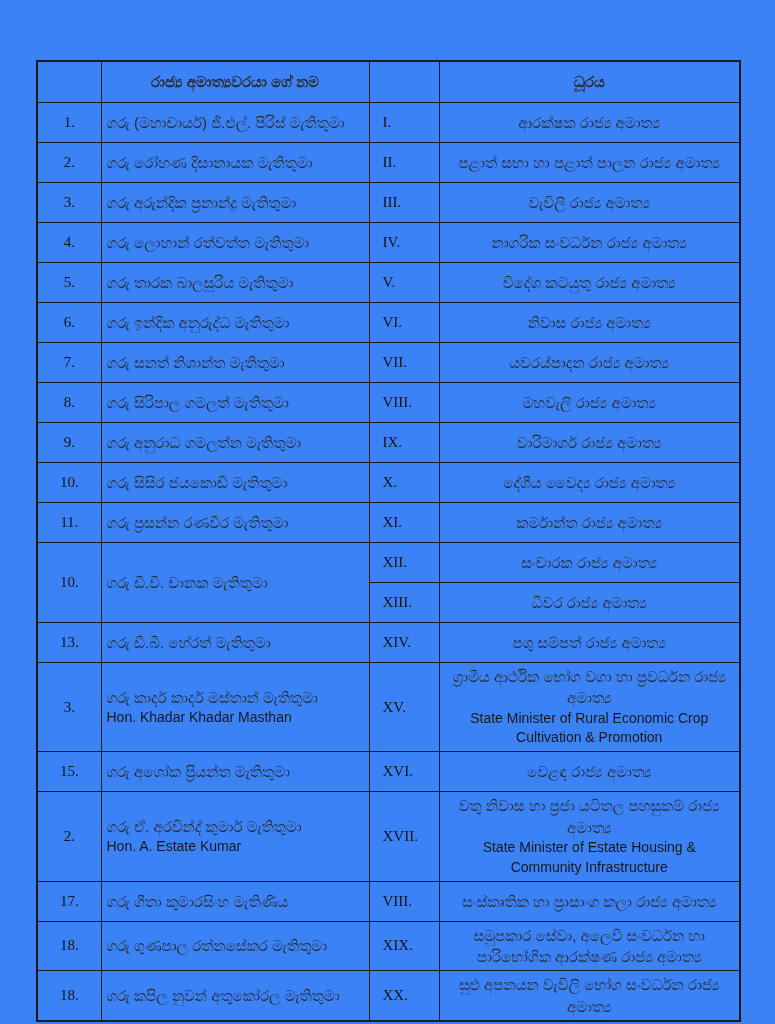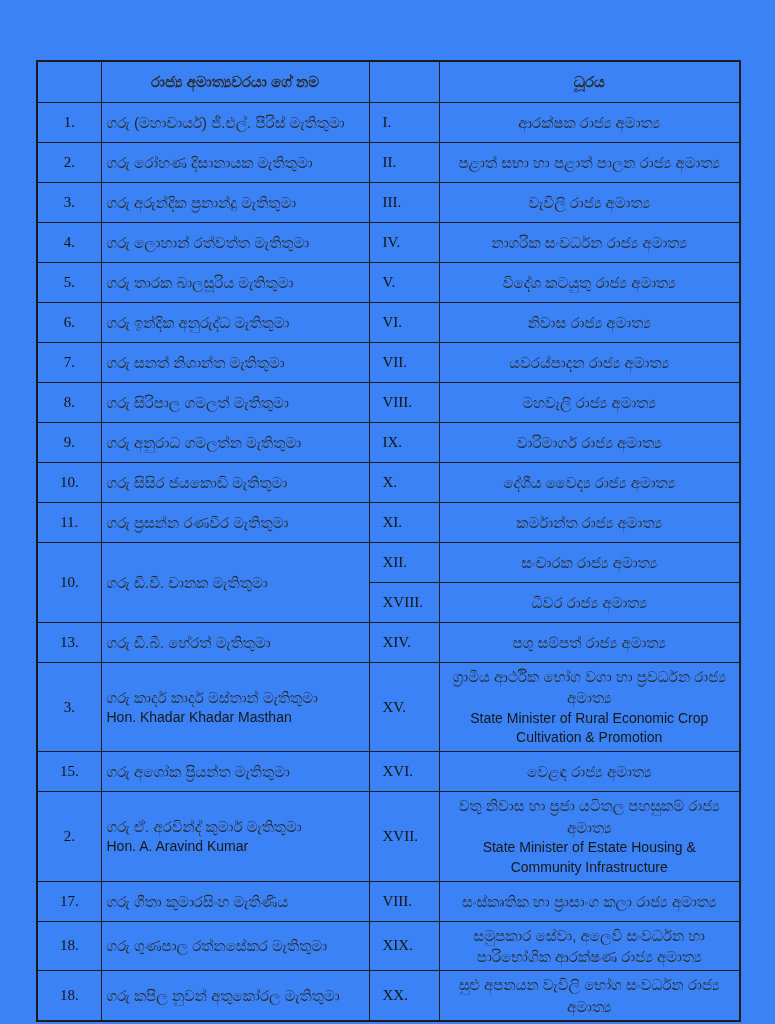--- a/index.html
+++ b/index.html
@@ -174,21 +174,21 @@
           <td class="c-no" rowspan="2"><span>10.</span></td>
           <td class="c-name" rowspan="2">
             <div>ගරු ඩී.වී. චානක මැතිතුමා</div>
           </td>
           <td class="c-num"><span>XII.</span></td>
           <td class="c-post">
             <div>සංචාරක රාජ්‍ය අමාත්‍ය</div>
           </td>
         </tr>
         <tr>
-          <td class="c-num"><span>XVIII.</span></td>
+          <td class="c-num"><span>XIII.</span></td>
           <td class="c-post">
             <div>ධීවර රාජ්‍ය අමාත්‍ය</div>
           </td>
         </tr>
         <tr>
           <td class="c-no"><span>13.</span></td>
           <td class="c-name">
             <div>ගරු ඩී.බී. හේරත් මැතිතුමා</div>
           </td>
           <td class="c-num"><span>XIV.</span></td>
@@ -215,21 +215,21 @@
           </td>
           <td class="c-num"><span>XVI.</span></td>
           <td class="c-post">
             <div>වෙළඳ රාජ්‍ය අමාත්‍ය</div>
           </td>
         </tr>
         <tr>
           <td class="c-no"><span>2.</span></td>
           <td class="c-name">
             <div>ගරු ඒ. අරවින්ද් කුමාර් මැතිතුමා</div>
-            <div class="en">Hon. A. Aravind Kumar</div>
+            <div class="en">Hon. A. Estate Kumar</div>
           </td>
           <td class="c-num"><span>XVII.</span></td>
           <td class="c-post">
             <div>වතු නිවාස හා ප්‍රජා යටිතල පහසුකම් රාජ්‍ය අමාත්‍ය</div>
             <div class="en">State Minister of Estate Housing &amp; Community Infrastructure</div>
           </td>
         </tr>
         <tr>
           <td class="c-no"><span>17.</span></td>
           <td class="c-name">

